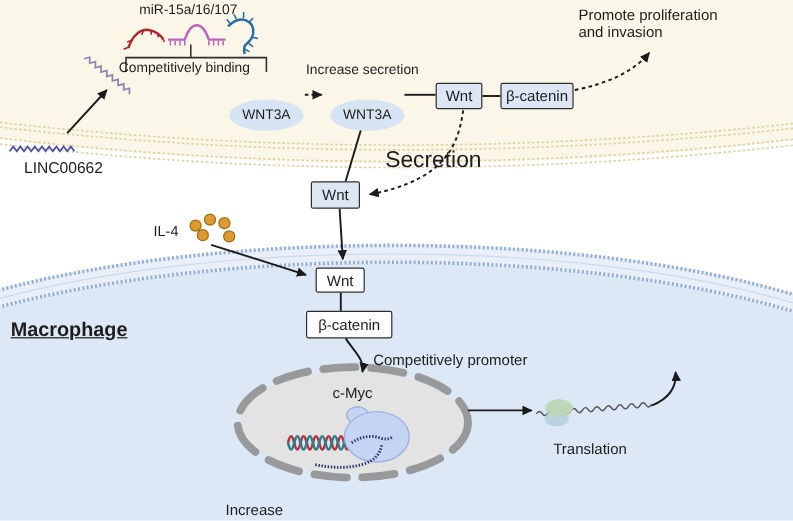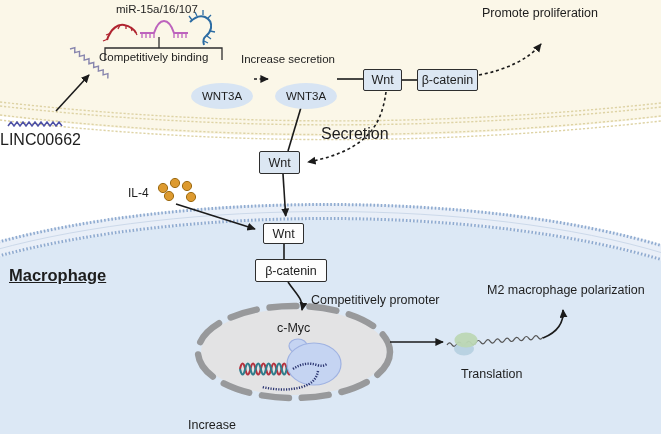--- a/index.html
+++ b/index.html
@@ -133,27 +133,27 @@
   <div class="node oval" style="left:275px;top:66px;width:62px;height:26px;">WNT3A</div>
 
   <div class="node box" style="left:363px;top:69px;width:39px;height:22px;">Wnt</div>
   <div class="node box" style="left:417px;top:69px;width:61px;height:22px;">β-catenin</div>
   <div class="node box" style="left:259px;top:151px;width:41px;height:23px;">Wnt</div>
   <div class="node box white" style="left:263px;top:223px;width:41px;height:21px;">Wnt</div>
   <div class="node box white" style="left:255px;top:259px;width:72px;height:23px;">β-catenin</div>
 
   <div class="lbl small" style="left:116px;top:2px;">miR-15a/16/107</div>
   <div class="lbl small" style="left:99px;top:50px;">Competitively binding</div>
-  <div class="lbl small" style="left:241px;top:52px;">Increase secretion</div>
-  <div class="lbl" style="left:0;top:133px;font-size:16px;">LINC00662</div>
+  <div class="lbl small" style="left:255px;top:52px;">Increase secretion</div>
+  <div class="lbl" style="left:20px;top:133px;font-size:13px;">LINC00662</div>
   <div class="lbl" style="left:482px;top:6px;">
     <div>Promote proliferation</div>
+    <div>and invasion</div>
   </div>
-  <div class="lbl" style="left:321px;top:127px;font-size:16px;">Secretion</div>
+  <div class="lbl" style="left:321px;top:127px;font-size:19px;">Secretion</div>
   <div class="lbl" style="left:128px;top:186px;font-size:12px;">IL-4</div>
   <div class="lbl bold" style="left:9px;top:266px;font-size:16.5px;text-decoration:underline;">Macrophage</div>
   <div class="lbl" style="left:311px;top:293px;">Competitively promoter</div>
   <div class="lbl" style="left:277px;top:321px;">c-Myc</div>
   <div class="lbl" style="left:188px;top:418px;">Increase</div>
   <div class="lbl" style="left:461px;top:367px;">Translation</div>
-  <div class="lbl" style="left:487px;top:283px;">M2 macrophage polarization</div>
 
 </div>
 
 </body></html>

